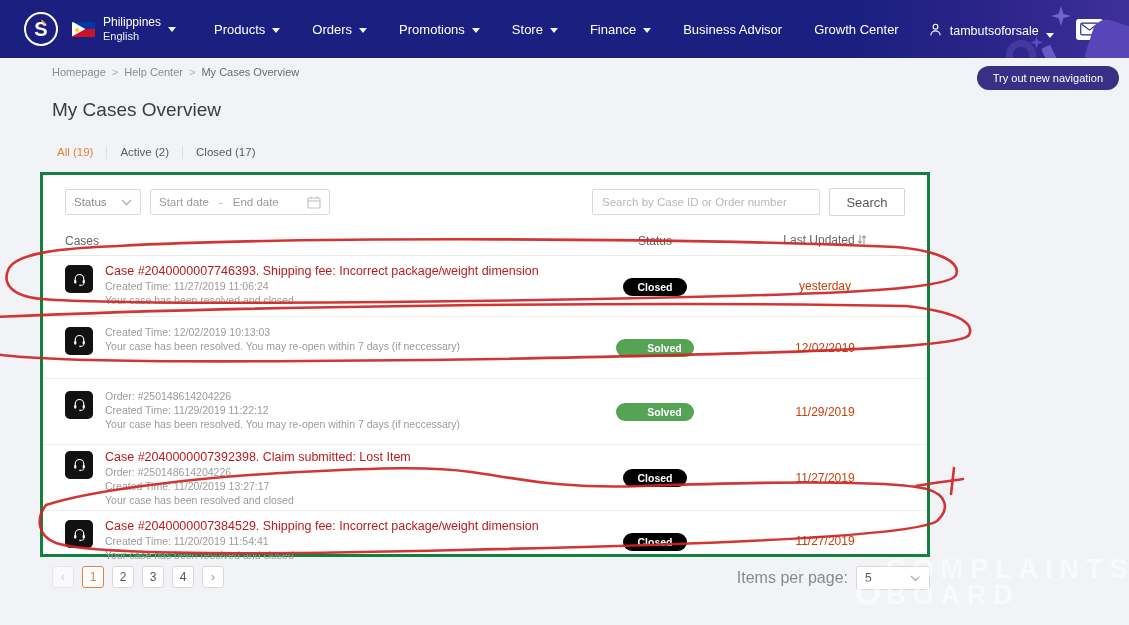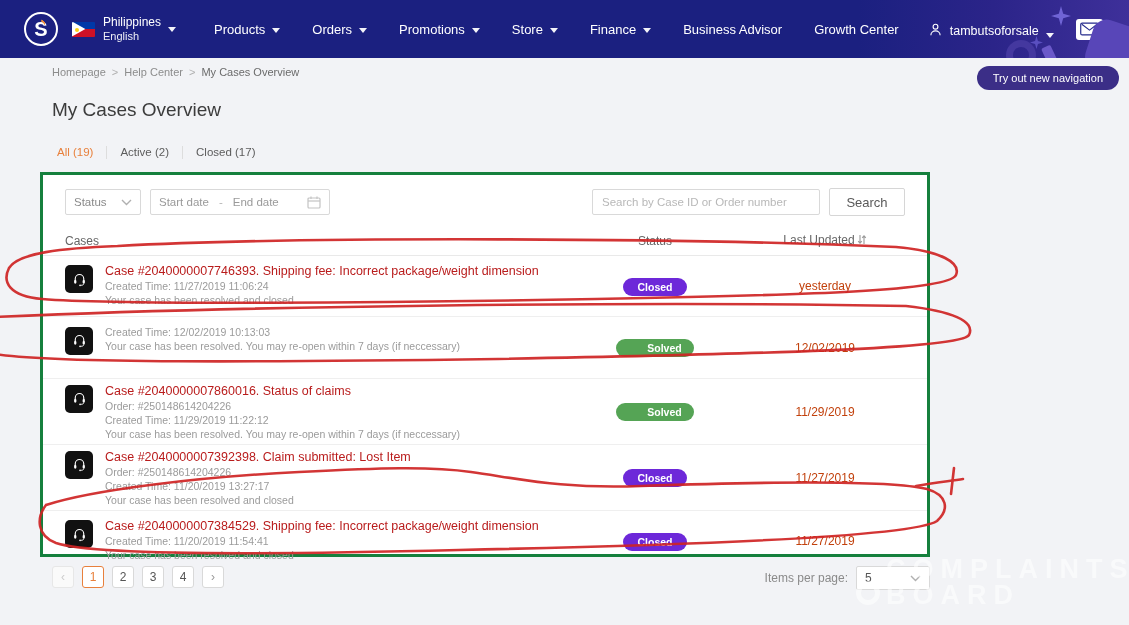--- a/index.html
+++ b/index.html
@@ -93,39 +93,39 @@
 
   .trow { display:flex; align-items:center; padding:7px 22px; border-bottom:1px solid #efefef; }
   .trow:last-child { border-bottom:none; }
   .trow .col-cases { display:flex; align-items:flex-start; min-height:46px; }
   .case-ic { width:28px; height:28px; background:#111; border-radius:5px; flex:0 0 auto;
     display:flex; align-items:center; justify-content:center; margin-right:12px; margin-top:2px; }
   .case-text .c-title { font-size:12.5px; color:#b91c1c; line-height:16px; }
   .case-text .c-meta { font-size:10.5px; color:#9b9b9b; line-height:14px; }
   .badge { display:inline-block; min-width:64px; padding:3px 12px; border-radius:10px;
     color:#fff; font-size:10.5px; font-weight:bold; text-align:center; }
-  .badge-Closed { background:#6d28d9; }
+  .badge-Closed { background:#000000; }
   .badge-Solved { background:#55a455;padding-left:31px; }
   .t-date { font-size:12px; color:#c2410c; }
   .row-h1 { min-height:61px; }
   .row-h2 { min-height:62px; }
   .row-h3 { min-height:66px; }
   .row-h4 { min-height:66px; }
   .row-h5 { flex:1; }
 
   
   .pagination { position:absolute; left:52px; top:566px; display:flex; gap:8px; z-index:2;}
   .pg { width:22px; height:22px; border:1px solid #d9d9d9; border-radius:3px; background:#fff;
     font-size:12px; color:#555; display:flex; align-items:center; justify-content:center; cursor:pointer;
     font-family:inherit; }
   .pg.prev { color:#ccc; border-color:#e7e7e7; background:#fafafa; }
   .pg.next { color:#999; }
   .pg.active { border-color:#e8803c; color:#e8803c; }
   .items-per-page { position:absolute; top:566px; right:199px; display:flex; align-items:center; z-index:2;}
-  .ipp-label { font-size:12px; color:#8a8a8a; margin-right:8px; }
+  .ipp-label { font-size:16px; color:#8a8a8a; margin-right:8px; }
   .ipp-sel { width:74px; height:24px; }
   .ipp-sel .sel-txt { color:#555; font-size:12px; }
 
   
   .watermark { position:absolute; left:856px; top:556px; z-index:2; color:rgba(255,255,255,0.55);
     font-weight:bold; pointer-events:none; width:400px; }
   .wm-row { display:flex; align-items:center; }
   .wm-ring { width:24px; height:24px; border:5px solid rgba(255,255,255,0.55); border-radius:50%;
     flex:0 0 auto; margin-right:6px; margin-top:22px; }
   .wm-lines { line-height:26px; font-size:27px; letter-spacing:7px; white-space:nowrap; }
@@ -280,21 +280,20 @@
       <span class="case-ic">
         <svg width="17" height="17" viewBox="0 0 24 24">
             <path d="M6 14v-3a6 6 0 0 1 12 0v3" fill="none" stroke="#fff" stroke-width="1.6"></path>
             <rect x="4.4" y="12.6" width="3.2" height="5.4" rx="1.6" fill="#fff"></rect>
             <rect x="16.4" y="12.6" width="3.2" height="5.4" rx="1.6" fill="#fff"></rect>
             <path d="M18 17.8c0 1.9-2.2 2.4-4.2 2.4" fill="none" stroke="#fff" stroke-width="1.3"></path>
             <circle cx="12.8" cy="20.2" r="1.2" fill="#fff"></circle>
           </svg>
       </span>
       <span class="case-text">
-        <div class="c-title">Case #2040000007860016. Status of claims</div>
         <div class="c-meta">Order: #250148614204226</div>
         <div class="c-meta">Created Time: 11/29/2019 11:22:12</div>
         <div class="c-meta">Your case has been resolved. You may re-open within 7 days (if neccessary)</div>
       </span>
     </div>
     <span class="col-status"><span class="badge badge-Solved">Solved</span></span>
     <span class="col-updated t-date">11/29/2019</span>
   </div>
 
   <div class="trow row-h4">

